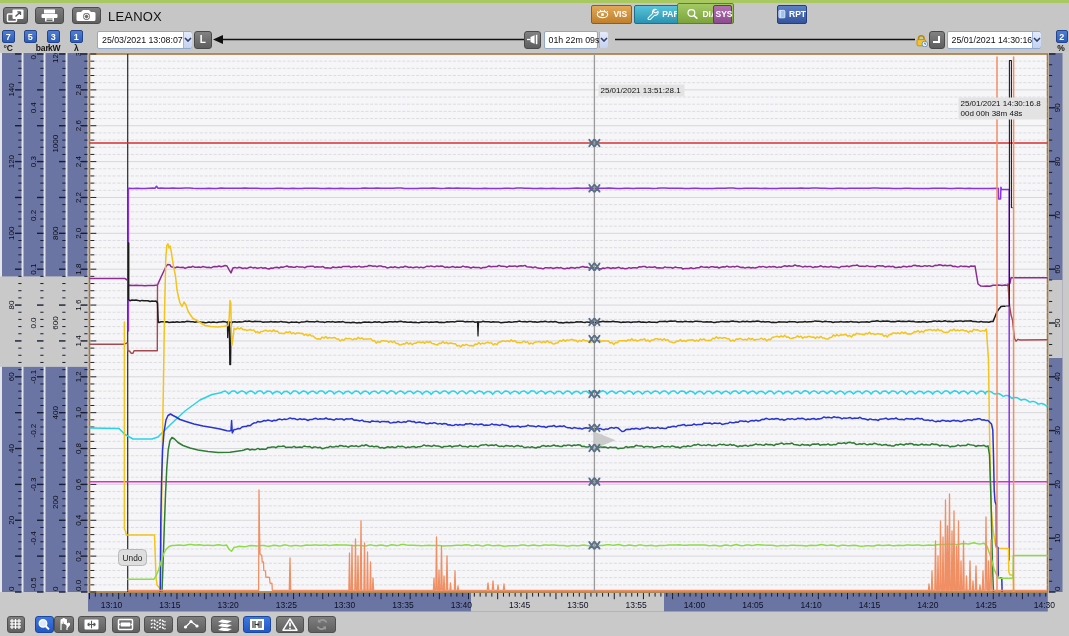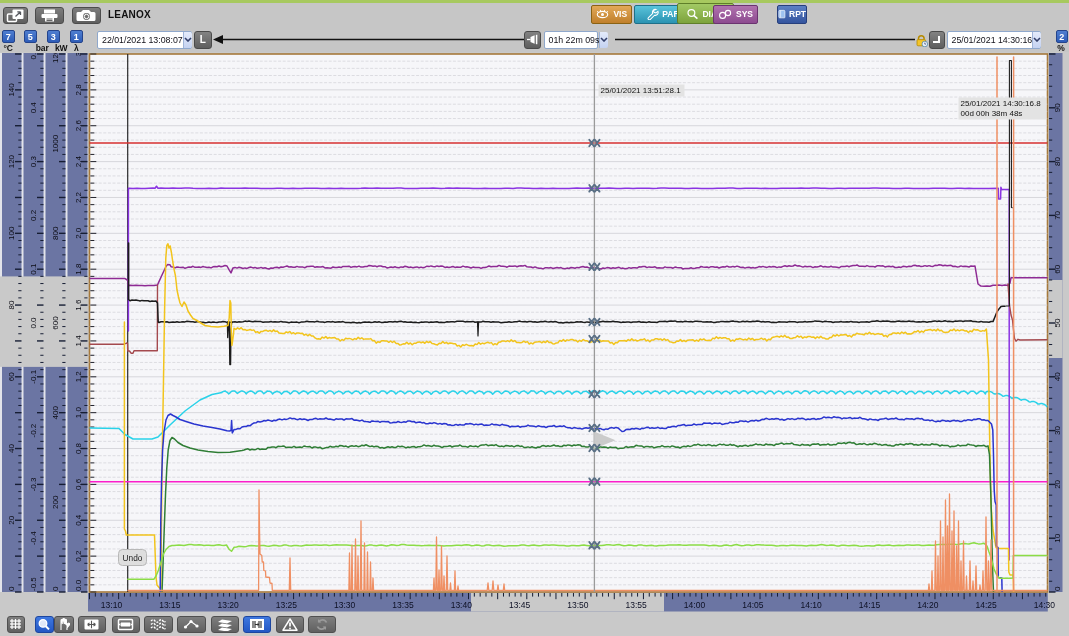--- a/index.html
+++ b/index.html
@@ -39,21 +39,21 @@
         <line x1="10.5" y1="12.5" x2="16.5" y2="12.5" stroke="#666"></line>
       </svg>
     </div>
     <div class="tbtn" style="left:72px;width:29px">
       <svg width="27" height="15" viewBox="0 0 27 15" style="display:block;margin:0 auto">
         <path d="M8 4 L10 2 h6 l2 2 h3 a1.5 1.5 0 0 1 1.5 1.5 v6 a1.5 1.5 0 0 1 -1.5 1.5 h-16 a1.5 1.5 0 0 1 -1.5 -1.5 v-6 A1.5 1.5 0 0 1 5.5 4 Z" fill="#fff"></path>
         <circle cx="13.5" cy="8.5" r="3.4" fill="#6e6e6e"></circle>
         <circle cx="13.5" cy="8.5" r="2.2" fill="none" stroke="#fff" stroke-width="1"></circle>
       </svg>
     </div>
-    <div style="position:absolute;left:108px;top:6px;font-size:10px;font-weight:bold;color:#111;letter-spacing:0.2px">LEANOX</div>
+    <div style="position:absolute;left:108px;top:6px;font-size:13px;font-weight:normal;color:#111;letter-spacing:0.2px">LEANOX</div>
     <div class="nav" style="left:591px;width:40.5px;background:linear-gradient(#e2a958,#c07f2b);border:1px solid #8a6214">
       <svg width="15" height="11" viewBox="0 0 15 11">
         <ellipse cx="7.5" cy="5.5" rx="5.2" ry="3.1" fill="none" stroke="#fff" stroke-width="1.1"></ellipse>
         <circle cx="7.5" cy="5.5" r="1.5" fill="#fff"></circle>
         <path d="M2 2.2 L3.4 3.4 M5.2 0.8 L5.9 2.4 M9.8 0.8 L9.1 2.4 M13 2.2 L11.6 3.4" stroke="#fff" stroke-width="0.9"></path>
       </svg>
       <span>VIS</span>
     </div>
     <div class="nav" style="left:633.5px;width:65px;background:linear-gradient(#59c3da,#2b93b2);border:1px solid #1f6f88">
       <svg width="13" height="12" viewBox="0 0 13 12">
@@ -61,46 +61,46 @@
       </svg>
       <span>PARA</span>
     </div>
     <div class="nav" style="left:676.5px;width:57px;top:0px;height:21px;background:linear-gradient(#a2c964,#7da33c);border:1px solid #5f7f29">
       <svg width="13" height="12" viewBox="0 0 13 12">
         <circle cx="5.4" cy="5" r="3.4" fill="none" stroke="#fff" stroke-width="1.2"></circle>
         <line x1="8" y1="7.6" x2="11.4" y2="10.6" stroke="#fff" stroke-width="1.5"></line>
       </svg>
       <span>DIAG</span>
     </div>
-    <div class="nav" style="left:713px;width:45px;background:linear-gradient(#b072ae,#8d4b90);border:1px solid #6b3370">
+    <div class="nav" style="left:713px;width:19px;background:linear-gradient(#b072ae,#8d4b90);border:1px solid #6b3370">
       <svg width="15" height="11" viewBox="0 0 15 11">
         <circle cx="4.6" cy="6.4" r="3" fill="none" stroke="#fff" stroke-width="1.1"></circle>
         <circle cx="10" cy="4" r="2.6" fill="none" stroke="#fff" stroke-width="1.1"></circle>
       </svg>
       <span>SYS</span>
     </div>
     <div class="nav" style="left:777px;width:30px;background:linear-gradient(#5c80c4,#34549e);border:1px solid #263f7c">
       <svg width="11" height="12" viewBox="0 0 11 12">
         <path d="M2.5 1 h5.5 a1.5 1.5 0 0 1 1.5 1.5 v8 a0.8 0.8 0 0 1 -0.8 0.8 h-6.2 a1.3 1.3 0 0 1 -1.3 -1.3 v-7.7 A1.3 1.3 0 0 1 2.5 1 Z" fill="#9ec2f0" stroke="#fff" stroke-width="0.9"></path>
         <line x1="3.6" y1="1.2" x2="3.6" y2="11" stroke="#fff" stroke-width="0.8"></line>
       </svg>
       <span>RPT</span>
     </div>
   </div>
 <div id="row2c">
     <div class="chb" style="left:2px">7</div>
     <div class="chl" style="left:-2px;width:20.5px">°C</div>
     <div class="chb" style="left:24px">5</div>
     <div class="chl" style="left:32px;width:20.5px">bar</div>
     <div class="chb" style="left:47px">3</div>
-    <div class="chl" style="left:51px;width:20.5px">kW</div>
+    <div class="chl" style="left:44px;width:20.5px">kW</div>
     <div class="chb" style="left:70px">1</div>
     <div class="chl" style="left:66px;width:20.5px">λ</div>
     <div class="combo" style="left:97px;width:94.5px">
-      <span class="txt">22/01/2021 13:08:07</span>
+      <span class="txt">25/03/2021 13:08:07</span>
       <span class="arr">
         <svg width="8" height="5" viewBox="0 0 8 5">
           <path d="M1 1 L4 4 L7 1" fill="none" stroke="#33406b" stroke-width="1.6"></path>
         </svg>
       </span>
     </div>
     <div class="gbtn" style="left:194px;width:17.5px;font-size:10px;font-weight:bold">L</div>
     <svg style="position:absolute;left:212px;top:5px" width="313" height="17">
       <line x1="10" y1="8.5" x2="313" y2="8.5" stroke="#111" stroke-width="1.6"></line>
       <polygon points="1,8.5 11,4 11,13" fill="#111"></polygon>

